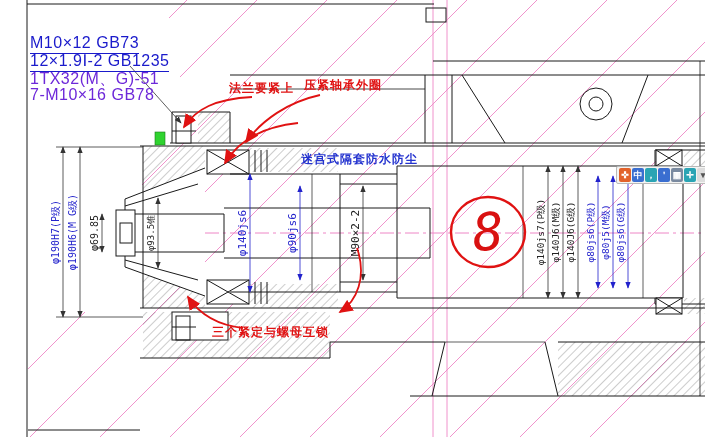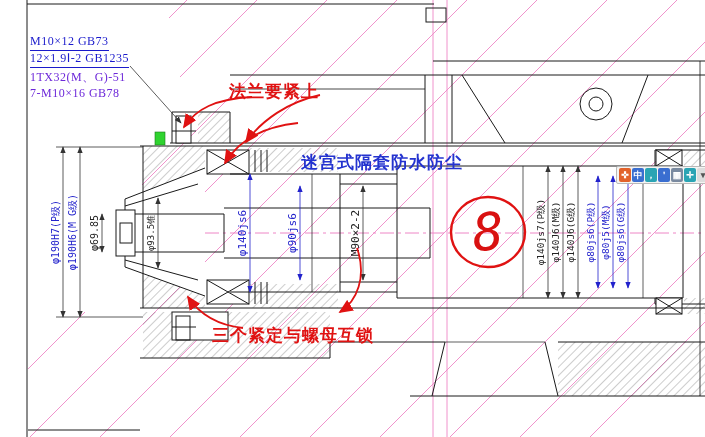--- a/index.html
+++ b/index.html
@@ -1,23 +1,23 @@
 <!DOCTYPE html>
 <html><head>
 <meta charset="utf-8">
 <style>
   html,body{margin:0;padding:0;background:#fff;}
   .canvas{position:relative;width:705px;height:437px;background:#fff;overflow:hidden;
           font-family:"Liberation Sans",sans-serif;}
   svg{position:absolute;left:0;top:0;}
-  .note-line{position:absolute;left:30px;font-family:Liberation Serif, serif;
-             font-size:12px;letter-spacing:.5px;white-space:nowrap;}
+  .note-line{position:absolute;left:30px;font-family:Liberation Sans, sans-serif;
+             font-size:16px;letter-spacing:.5px;white-space:nowrap;}
   .nb{color:#1a1acb;border-bottom:1.4px solid #1a1acb;padding-bottom:1px;}
   .nk{color:#6d28d9;}
-  .red-note{position:absolute;color:#e01212;font-size:17px;font-weight:700;
+  .red-note{position:absolute;color:#e01212;font-size:12px;font-weight:700;
             white-space:nowrap;letter-spacing:1px;}
   .blue-note{color:#2433cf;margin-top:42px;}
   .toolbar{position:absolute;left:616px;top:166px;display:flex;gap:1px;
            background:#f4f4f2;border:1px solid #b9b9b9;padding:1px 2px;border-radius:2px;}
   .tb-icon{width:12px;height:14px;font-size:9px;line-height:14px;text-align:center;
            font-weight:700;border-radius:2px;cursor:pointer;}
   .tb-icon:nth-child(1){color:#fff;background:#e2622a;}
   .tb-icon:nth-child(2){color:#fff;background:#3a6ed0;}
   .tb-icon:nth-child(3){color:#fff;background:#2aa4b4;}
   .tb-icon:nth-child(4){color:#fff;background:#3a6ed0;}
@@ -226,20 +226,21 @@
   </g>
   <text x="488" y="250" text-anchor="middle" font-size="52" fill="#d91111" font-family="DejaVu Serif, serif" font-style="italic" transform="rotate(-4 488 232)">8</text>
 </svg>
 
 <div class="note-line nb" style="top:34px">M10×12 GB73</div>
 <div class="note-line nb" style="top:51px">12×1.9Ⅰ-2 GB1235</div>
 <div class="note-line nk" style="top:69px">1TX32(M、G)-51</div>
 <div class="note-line nk" style="top:86px">7-M10×16 GB78</div>
 
 <div class="red-note" style="left:229px;top:80px">法兰要紧上</div>
+<div class="red-note" style="left:304px;top:77px">压紧轴承外圈</div>
 <div class="red-note blue-note" style="left:301px;top:109px">迷宫式隔套防水防尘</div>
 <div class="red-note" style="left:212px;top:324px">三个紧定与螺母互锁</div>
 
 <div class="toolbar">
   <div class="tb-icon">✜</div>
   <div class="tb-icon">中</div>
   <div class="tb-icon">，</div>
   <div class="tb-icon">＇</div>
   <div class="tb-icon">▦</div>
   <div class="tb-icon">✛</div>

